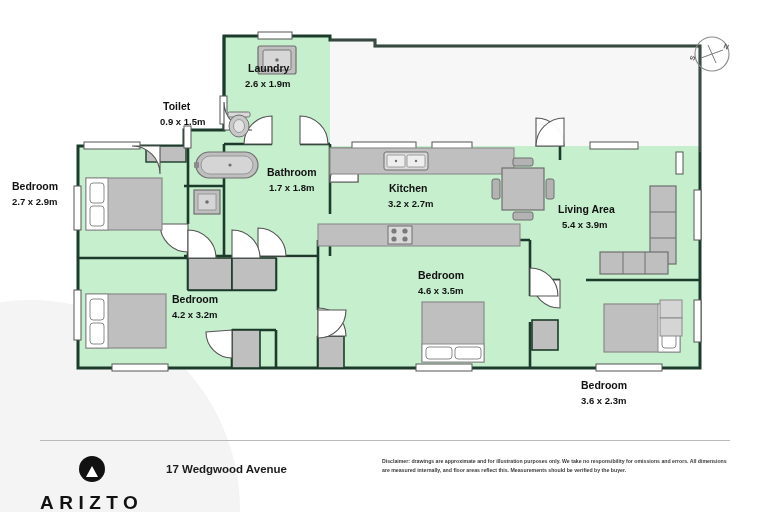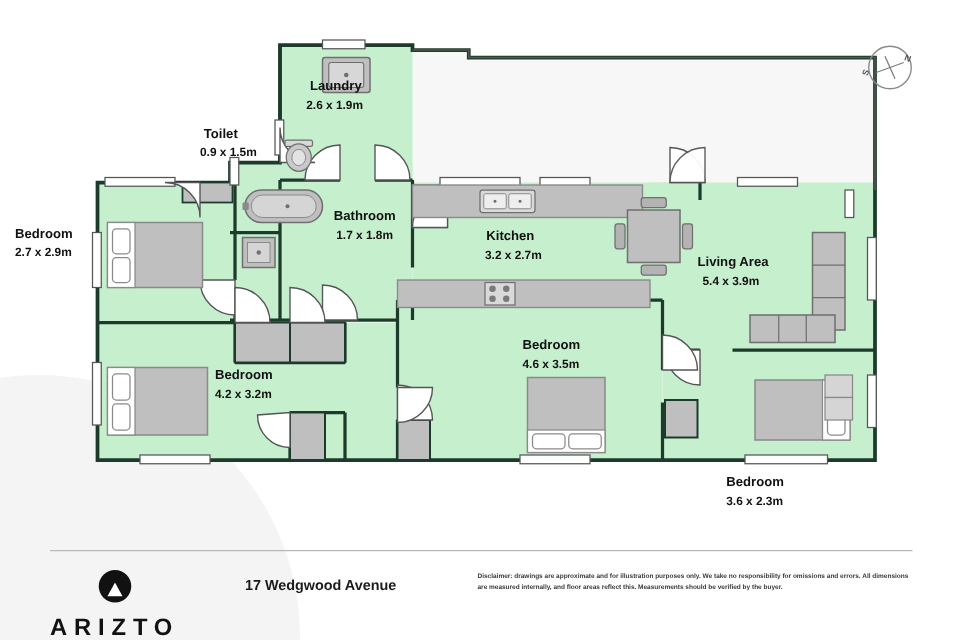--- a/index.html
+++ b/index.html
@@ -71,21 +71,21 @@
     border-bottom: 11px solid #ffffff;
   }
   .brand-name {
     font-size: 19px;
     font-weight: bold;
     letter-spacing: 5.5px;
     color: #111111;
   }
   .address {
     position: absolute;
-    left: 196px; top: 33px;
+    left: 166px; top: 33px;
     font-size: 11.5px;
     font-weight: bold;
     color: #1b1b1b;
   }
   .disclaimer {
     position: absolute;
     left: 382px; top: 457px;
     width: 350px;
     font-size: 5.2px;
     line-height: 1.75;

